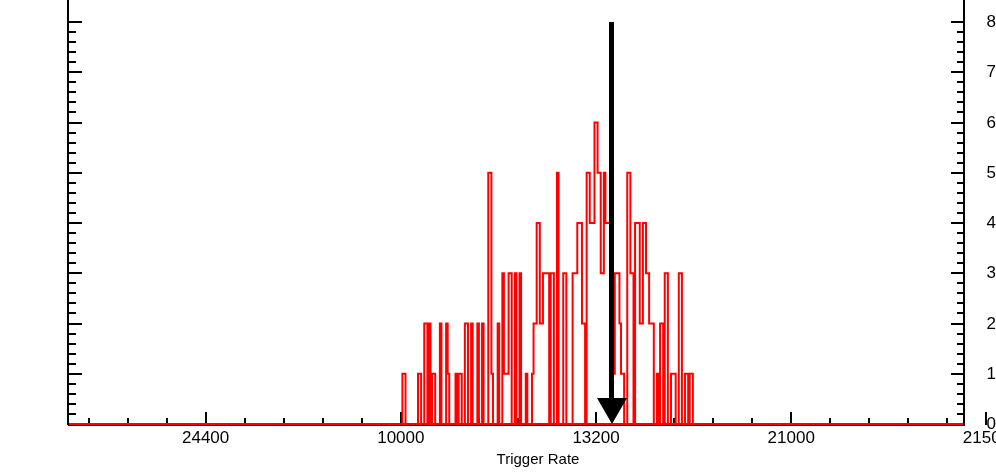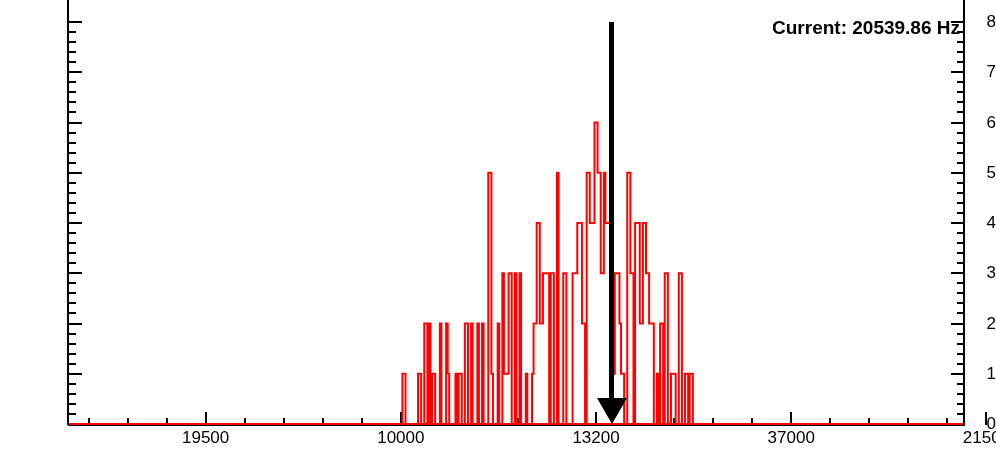--- a/index.html
+++ b/index.html
@@ -141,27 +141,27 @@
       <div class="tick ytick-minor" style="top: 51.15px;"></div>
       <div class="tick ytick-minor-r" style="left: 957px; top: 51.15px; position: absolute;"></div>
       <div class="tick ytick-minor" style="top: 41.1px;"></div>
       <div class="tick ytick-minor-r" style="left: 957px; top: 41.1px; position: absolute;"></div>
       <div class="tick ytick-minor" style="top: 31.05px;"></div>
       <div class="tick ytick-minor-r" style="left: 957px; top: 31.05px; position: absolute;"></div>
       <div class="tick ytick-major" style="top: 21px;"></div>
       <div class="tick ytick-major-r" style="left: 951px; top: 21px; position: absolute;"></div>
       <div class="ylabel" style="top: 13px;">8</div>
       <div class="tick xtick-major" style="left: 204.638px;"></div>
-      <div class="xlabel" style="left: 160.638px;">19500</div>
+      <div class="xlabel" style="left: 160.638px;">24400</div>
       <div class="tick xtick-major" style="left: 399.834px;"></div>
       <div class="xlabel" style="left: 355.834px;">10000</div>
       <div class="tick xtick-major" style="left: 595.031px;"></div>
       <div class="xlabel" style="left: 551.031px;">13200</div>
       <div class="tick xtick-major" style="left: 790.227px;"></div>
-      <div class="xlabel" style="left: 746.227px;">37000</div>
+      <div class="xlabel" style="left: 746.227px;">21000</div>
       <div class="tick xtick-major" style="left: 985.424px;"></div>
       <div class="xlabel" style="left: 941.424px;">21500</div>
       <div class="tick xtick-minor" style="left: 87.5197px;"></div>
       <div class="tick xtick-minor" style="left: 126.559px;"></div>
       <div class="tick xtick-minor" style="left: 165.598px;"></div>
       <div class="tick xtick-minor" style="left: 243.677px;"></div>
       <div class="tick xtick-minor" style="left: 282.716px;"></div>
       <div class="tick xtick-minor" style="left: 321.755px;"></div>
       <div class="tick xtick-minor" style="left: 360.795px;"></div>
       <div class="tick xtick-minor" style="left: 438.873px;"></div>
@@ -181,16 +181,16 @@
   <svg id="hist-layer" width="996" height="472" viewBox="0 0 996 472">
       <line x1="69" x2="963" y1="424" y2="424" stroke="#ff0000" stroke-width="2"></line>
       <path d="M 402.40 424.00 L 402.40 373.75 L 403.96 373.75 L 403.96 373.75 L 405.52 373.75 L 405.52 424.00 L 407.08 424.00 L 407.08 424.00 L 408.64 424.00 L 408.64 424.00 L 410.20 424.00 L 410.20 424.00 L 411.77 424.00 L 411.77 424.00 L 413.33 424.00 L 413.33 424.00 L 414.89 424.00 L 414.89 424.00 L 416.45 424.00 L 416.45 424.00 L 418.01 424.00 L 418.01 373.75 L 419.57 373.75 L 419.57 373.75 L 421.13 373.75 L 421.13 424.00 L 422.70 424.00 L 422.70 424.00 L 424.26 424.00 L 424.26 323.50 L 425.82 323.50 L 425.82 323.50 L 427.38 323.50 L 427.38 424.00 L 428.94 424.00 L 428.94 323.50 L 430.50 323.50 L 430.50 424.00 L 432.07 424.00 L 432.07 373.75 L 433.63 373.75 L 433.63 373.75 L 435.19 373.75 L 435.19 424.00 L 436.75 424.00 L 436.75 424.00 L 438.31 424.00 L 438.31 424.00 L 439.87 424.00 L 439.87 323.50 L 441.43 323.50 L 441.43 424.00 L 443.00 424.00 L 443.00 424.00 L 444.56 424.00 L 444.56 424.00 L 446.12 424.00 L 446.12 323.50 L 447.68 323.50 L 447.68 373.75 L 449.24 373.75 L 449.24 424.00 L 450.80 424.00 L 450.80 424.00 L 452.37 424.00 L 452.37 424.00 L 453.93 424.00 L 453.93 424.00 L 455.49 424.00 L 455.49 373.75 L 457.05 373.75 L 457.05 424.00 L 458.61 424.00 L 458.61 373.75 L 460.17 373.75 L 460.17 373.75 L 461.74 373.75 L 461.74 424.00 L 463.30 424.00 L 463.30 424.00 L 464.86 424.00 L 464.86 323.50 L 466.42 323.50 L 466.42 323.50 L 467.98 323.50 L 467.98 424.00 L 469.54 424.00 L 469.54 424.00 L 471.10 424.00 L 471.10 323.50 L 472.67 323.50 L 472.67 424.00 L 474.23 424.00 L 474.23 424.00 L 475.79 424.00 L 475.79 424.00 L 477.35 424.00 L 477.35 323.50 L 478.91 323.50 L 478.91 424.00 L 480.47 424.00 L 480.47 424.00 L 482.04 424.00 L 482.04 323.50 L 483.60 323.50 L 483.60 424.00 L 485.16 424.00 L 485.16 424.00 L 486.72 424.00 L 486.72 424.00 L 488.28 424.00 L 488.28 172.75 L 489.84 172.75 L 489.84 172.75 L 491.41 172.75 L 491.41 373.75 L 492.97 373.75 L 492.97 424.00 L 494.53 424.00 L 494.53 424.00 L 496.09 424.00 L 496.09 424.00 L 497.65 424.00 L 497.65 323.50 L 499.21 323.50 L 499.21 424.00 L 500.77 424.00 L 500.77 424.00 L 502.34 424.00 L 502.34 273.25 L 503.90 273.25 L 503.90 373.75 L 505.46 373.75 L 505.46 373.75 L 507.02 373.75 L 507.02 373.75 L 508.58 373.75 L 508.58 273.25 L 510.14 273.25 L 510.14 273.25 L 511.71 273.25 L 511.71 424.00 L 513.27 424.00 L 513.27 424.00 L 514.83 424.00 L 514.83 273.25 L 516.39 273.25 L 516.39 424.00 L 517.95 424.00 L 517.95 424.00 L 519.51 424.00 L 519.51 273.25 L 521.08 273.25 L 521.08 424.00 L 522.64 424.00 L 522.64 424.00 L 524.20 424.00 L 524.20 424.00 L 525.76 424.00 L 525.76 373.75 L 527.32 373.75 L 527.32 424.00 L 528.88 424.00 L 528.88 424.00 L 530.44 424.00 L 530.44 424.00 L 532.01 424.00 L 532.01 373.75 L 533.57 373.75 L 533.57 323.50 L 535.13 323.50 L 535.13 323.50 L 536.69 323.50 L 536.69 223.00 L 538.25 223.00 L 538.25 223.00 L 539.81 223.00 L 539.81 323.50 L 541.38 323.50 L 541.38 323.50 L 542.94 323.50 L 542.94 273.25 L 544.50 273.25 L 544.50 273.25 L 546.06 273.25 L 546.06 273.25 L 547.62 273.25 L 547.62 273.25 L 549.18 273.25 L 549.18 424.00 L 550.74 424.00 L 550.74 273.25 L 552.31 273.25 L 552.31 273.25 L 553.87 273.25 L 553.87 424.00 L 555.43 424.00 L 555.43 424.00 L 556.99 424.00 L 556.99 172.75 L 558.55 172.75 L 558.55 424.00 L 560.11 424.00 L 560.11 424.00 L 561.68 424.00 L 561.68 424.00 L 563.24 424.00 L 563.24 273.25 L 564.80 273.25 L 564.80 273.25 L 566.36 273.25 L 566.36 424.00 L 567.92 424.00 L 567.92 424.00 L 569.48 424.00 L 569.48 424.00 L 571.05 424.00 L 571.05 424.00 L 572.61 424.00 L 572.61 273.25 L 574.17 273.25 L 574.17 273.25 L 575.73 273.25 L 575.73 273.25 L 577.29 273.25 L 577.29 223.00 L 578.85 223.00 L 578.85 223.00 L 580.41 223.00 L 580.41 223.00 L 581.98 223.00 L 581.98 323.50 L 583.54 323.50 L 583.54 323.50 L 585.10 323.50 L 585.10 424.00 L 586.66 424.00 L 586.66 172.75 L 588.22 172.75 L 588.22 172.75 L 589.78 172.75 L 589.78 223.00 L 591.35 223.00 L 591.35 223.00 L 592.91 223.00 L 592.91 223.00 L 594.47 223.00 L 594.47 122.50 L 596.03 122.50 L 596.03 122.50 L 597.59 122.50 L 597.59 172.75 L 599.15 172.75 L 599.15 172.75 L 600.72 172.75 L 600.72 273.25 L 602.28 273.25 L 602.28 273.25 L 603.84 273.25 L 603.84 172.75 L 605.40 172.75 L 605.40 223.00 L 606.96 223.00 L 606.96 223.00 L 608.52 223.00 L 608.52 223.00 L 610.08 223.00 L 610.08 273.25 L 611.65 273.25 L 611.65 273.25 L 613.21 273.25 L 613.21 373.75 L 614.77 373.75 L 614.77 273.25 L 616.33 273.25 L 616.33 273.25 L 617.89 273.25 L 617.89 273.25 L 619.45 273.25 L 619.45 323.50 L 621.02 323.50 L 621.02 373.75 L 622.58 373.75 L 622.58 373.75 L 624.14 373.75 L 624.14 424.00 L 625.70 424.00 L 625.70 424.00 L 627.26 424.00 L 627.26 172.75 L 628.82 172.75 L 628.82 172.75 L 630.39 172.75 L 630.39 273.25 L 631.95 273.25 L 631.95 273.25 L 633.51 273.25 L 633.51 424.00 L 635.07 424.00 L 635.07 223.00 L 636.63 223.00 L 636.63 223.00 L 638.19 223.00 L 638.19 223.00 L 639.75 223.00 L 639.75 323.50 L 641.32 323.50 L 641.32 323.50 L 642.88 323.50 L 642.88 223.00 L 644.44 223.00 L 644.44 223.00 L 646.00 223.00 L 646.00 273.25 L 647.56 273.25 L 647.56 273.25 L 649.12 273.25 L 649.12 323.50 L 650.69 323.50 L 650.69 323.50 L 652.25 323.50 L 652.25 323.50 L 653.81 323.50 L 653.81 424.00 L 655.37 424.00 L 655.37 424.00 L 656.93 424.00 L 656.93 373.75 L 658.49 373.75 L 658.49 424.00 L 660.06 424.00 L 660.06 323.50 L 661.62 323.50 L 661.62 323.50 L 663.18 323.50 L 663.18 424.00 L 664.74 424.00 L 664.74 273.25 L 666.30 273.25 L 666.30 273.25 L 667.86 273.25 L 667.86 424.00 L 669.42 424.00 L 669.42 424.00 L 670.99 424.00 L 670.99 373.75 L 672.55 373.75 L 672.55 373.75 L 674.11 373.75 L 674.11 373.75 L 675.67 373.75 L 675.67 424.00 L 677.23 424.00 L 677.23 424.00 L 678.79 424.00 L 678.79 273.25 L 680.36 273.25 L 680.36 273.25 L 681.92 273.25 L 681.92 424.00 L 683.48 424.00 L 683.48 424.00 L 685.04 424.00 L 685.04 373.75 L 686.60 373.75 L 686.60 373.75 L 688.16 373.75 L 688.16 424.00 L 689.72 424.00 L 689.72 373.75 L 691.29 373.75 L 691.29 373.75 L 692.85 373.75 L 692.85 424.00 L 694.41 424.00 L 694.41 424.00 L 695.97 424.00 L 695.97 424.00 L 697.53 424.00 L 697.53 424.00 L 699.09 424.00 L 699.09 424.00 L 700.66 424.00 L 700.66 424.00 L 702.22 424.00 L 702.22 424.00 L 703.78 424.00 L 703.78 424.00 L 705.34 424.00 L 705.34 424.00 L 706.90 424.00 L 706.90 424.00 L 708.46 424.00 L 708.46 424.00 L 710.03 424.00 L 710.03 424.00 L 711.59 424.00 L 711.59 424.00 L 713.15 424.00 L 713.15 424.00 L 714.71 424.00 L 714.71 424.00 " fill="none" stroke="#ff0000" stroke-width="2" stroke-linejoin="miter"></path>
     </svg>
 
   <div id="marker-arrow">
     <div id="marker-shaft" style="left: 609.092px; top: 22px; height: 382px;"></div>
     <div id="marker-head" style="left: 596.592px; top: 398px;"></div>
   </div>
 
-  <div id="chart-title">Current: 20539.86 Hz</div>
 
+  <div id="axis-title-x"><span>Trigger Rate</span></div>
 
 </div>
 
 </body></html>

